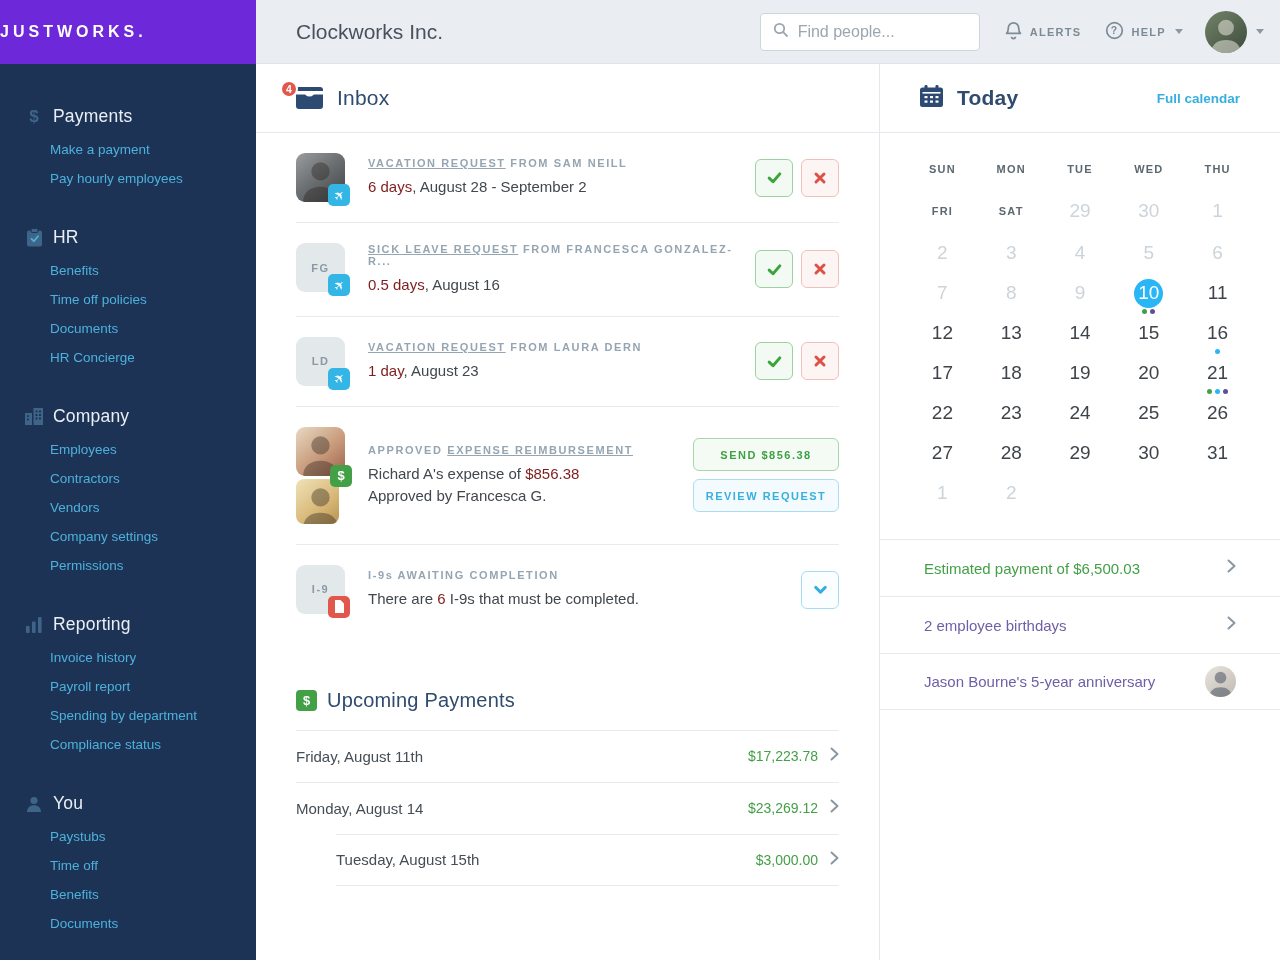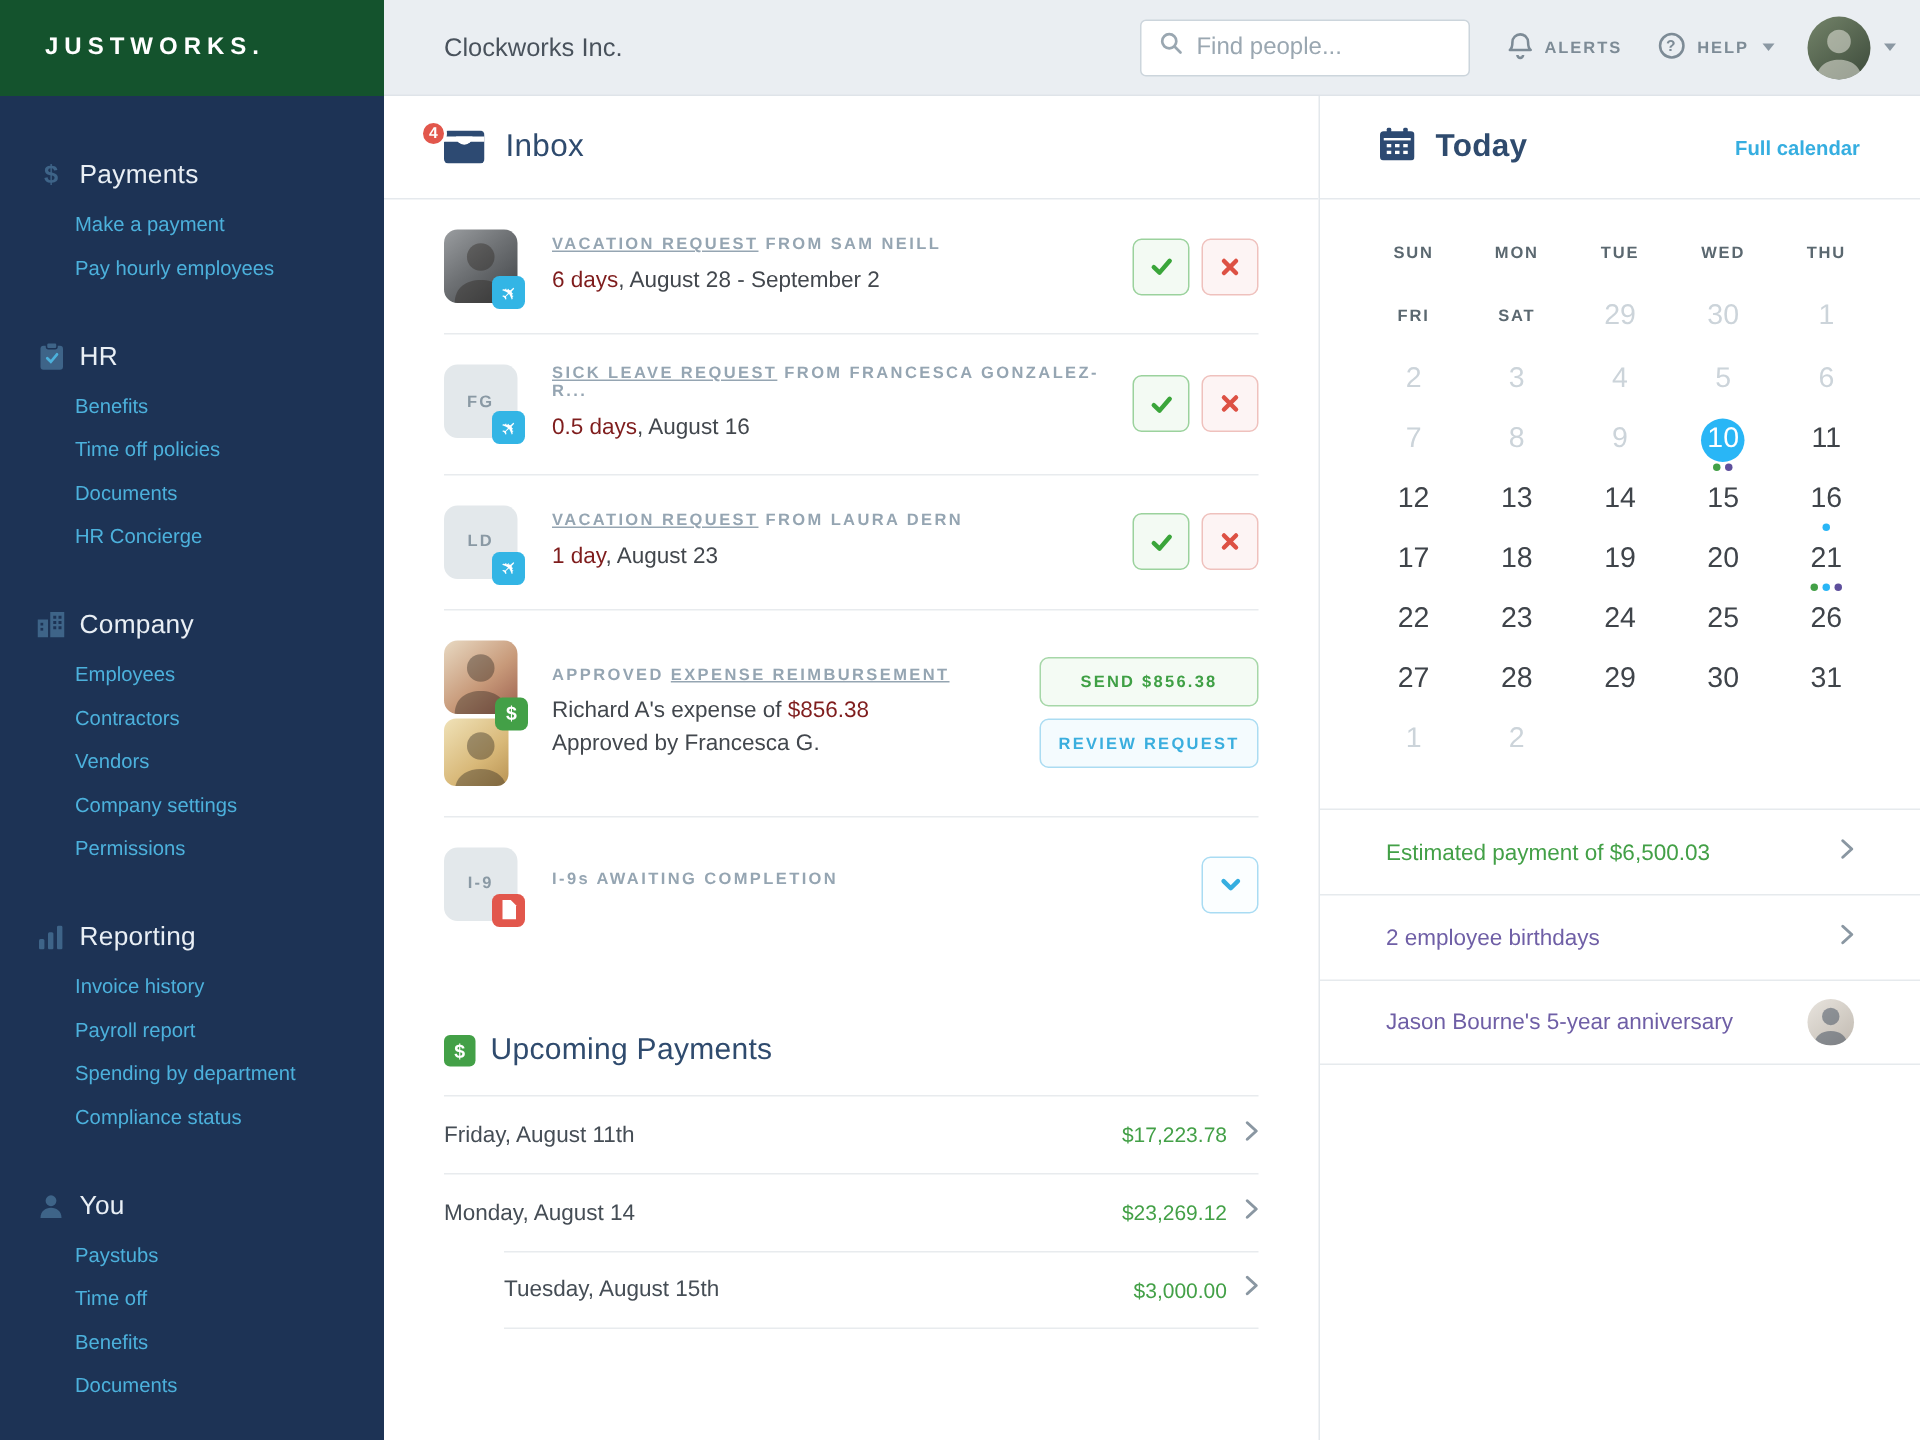--- a/index.html
+++ b/index.html
@@ -2,35 +2,35 @@
 <html><head>
 <meta charset="utf-8">
 <style>
   * { margin:0; padding:0; box-sizing:border-box; }
   html,body { width:1280px; height:960px; overflow:hidden; background:#fff;
     font-family:"Liberation Sans", sans-serif; -webkit-font-smoothing:antialiased; }
   .app { display:flex; width:1280px; height:960px; }
 
   
   .sidebar { width:256px; flex:0 0 256px; background:#1d3355; display:flex; flex-direction:column; }
-  .logo-band { height:64px; flex:0 0 64px; background:#14532d; display:flex; align-items:center; padding-left:30px; }
+  .logo-band { height:64px; flex:0 0 64px; background:#6d28d9; display:flex; align-items:center; }
   .logo { color:#fff; font-size:16px; font-weight:bold; letter-spacing:4px; }
   .nav { padding-top:42px; overflow:hidden; }
   .nav-section { margin-bottom:34px; }
   .nav-head { display:flex; align-items:center; padding-left:24px; margin-bottom:8px; cursor:pointer; }
   .nav-ico { width:20px; display:flex; justify-content:center; margin-right:9px; }
   .nav-ico .dollar-glyph { color:#3e6488; font-size:17px; font-weight:bold; }
   .nav-title { color:#e9eff5; font-size:17.5px; letter-spacing:.2px; }
   .nav-link { display:block; padding:7px 0 7px 50px; color:#4cb1dc; font-size:13.5px; text-decoration:none; cursor:pointer; }
 
   
   .main { flex:1; display:flex; flex-direction:column; min-width:0; }
   .topbar { height:64px; flex:0 0 64px; background:#eaeef2; border-bottom:1px solid #dfe4e9;
     display:flex; align-items:center; padding:0 16px 0 40px; }
-  .company { font-size:17px; color:#49525c; flex:1; }
+  .company { font-size:21px; color:#49525c; flex:1; }
   .search { width:220px; height:38px; background:#fff; border:1px solid #ccd5dc; border-radius:4px;
     display:flex; align-items:center; padding:0 12px; gap:9px; }
   .search input { border:none; outline:none; background:transparent; font-size:16px; color:#4a5560; width:100%;
     font-family:"Liberation Sans", sans-serif; }
   .search input::placeholder { color:#9aa7b1; }
   .tb-item { display:flex; align-items:center; gap:7px; margin-left:24px; cursor:pointer;
     font-size:11px; font-weight:bold; letter-spacing:1.3px; color:#7d8b96; }
   .caret { width:0; height:0; border-left:4.5px solid transparent; border-right:4.5px solid transparent;
     border-top:5.5px solid #8b98a3; margin-left:2px; }
   .tb-avatar { width:42px; height:42px; border-radius:50%; margin-left:22px; overflow:hidden; position:relative; cursor:pointer; }
@@ -380,20 +380,21 @@
               <div class="av-col">
                 <div class="avatar">I-9</div>
                 <span class="badge document">
                   <svg width="11" height="13" viewBox="0 0 11 13">
                     <path d="M1 0 h5.5 L10 3.5 V13 H1 Z" fill="#fff"></path>
                   </svg>
                 </span>
               </div>
               <div class="it-text">
                 <div class="it-title"><span>I-9s AWAITING COMPLETION</span></div>
+                <div class="it-line"><span>There are </span><span class="b">6</span><span> I-9s that must be completed.</span></div>
               </div>
               <div class="actions">
                 <button class="icon-btn expand">
                   <svg width="17" height="17" viewBox="0 0 16 16">
                     <path d="M3.5 6 L8 10.5 L12.5 6" fill="none" stroke="#36aee0" stroke-width="2.8" stroke-linecap="round" stroke-linejoin="round"></path>
                   </svg>
                 </button>
               </div>
             </div>
           </div>

